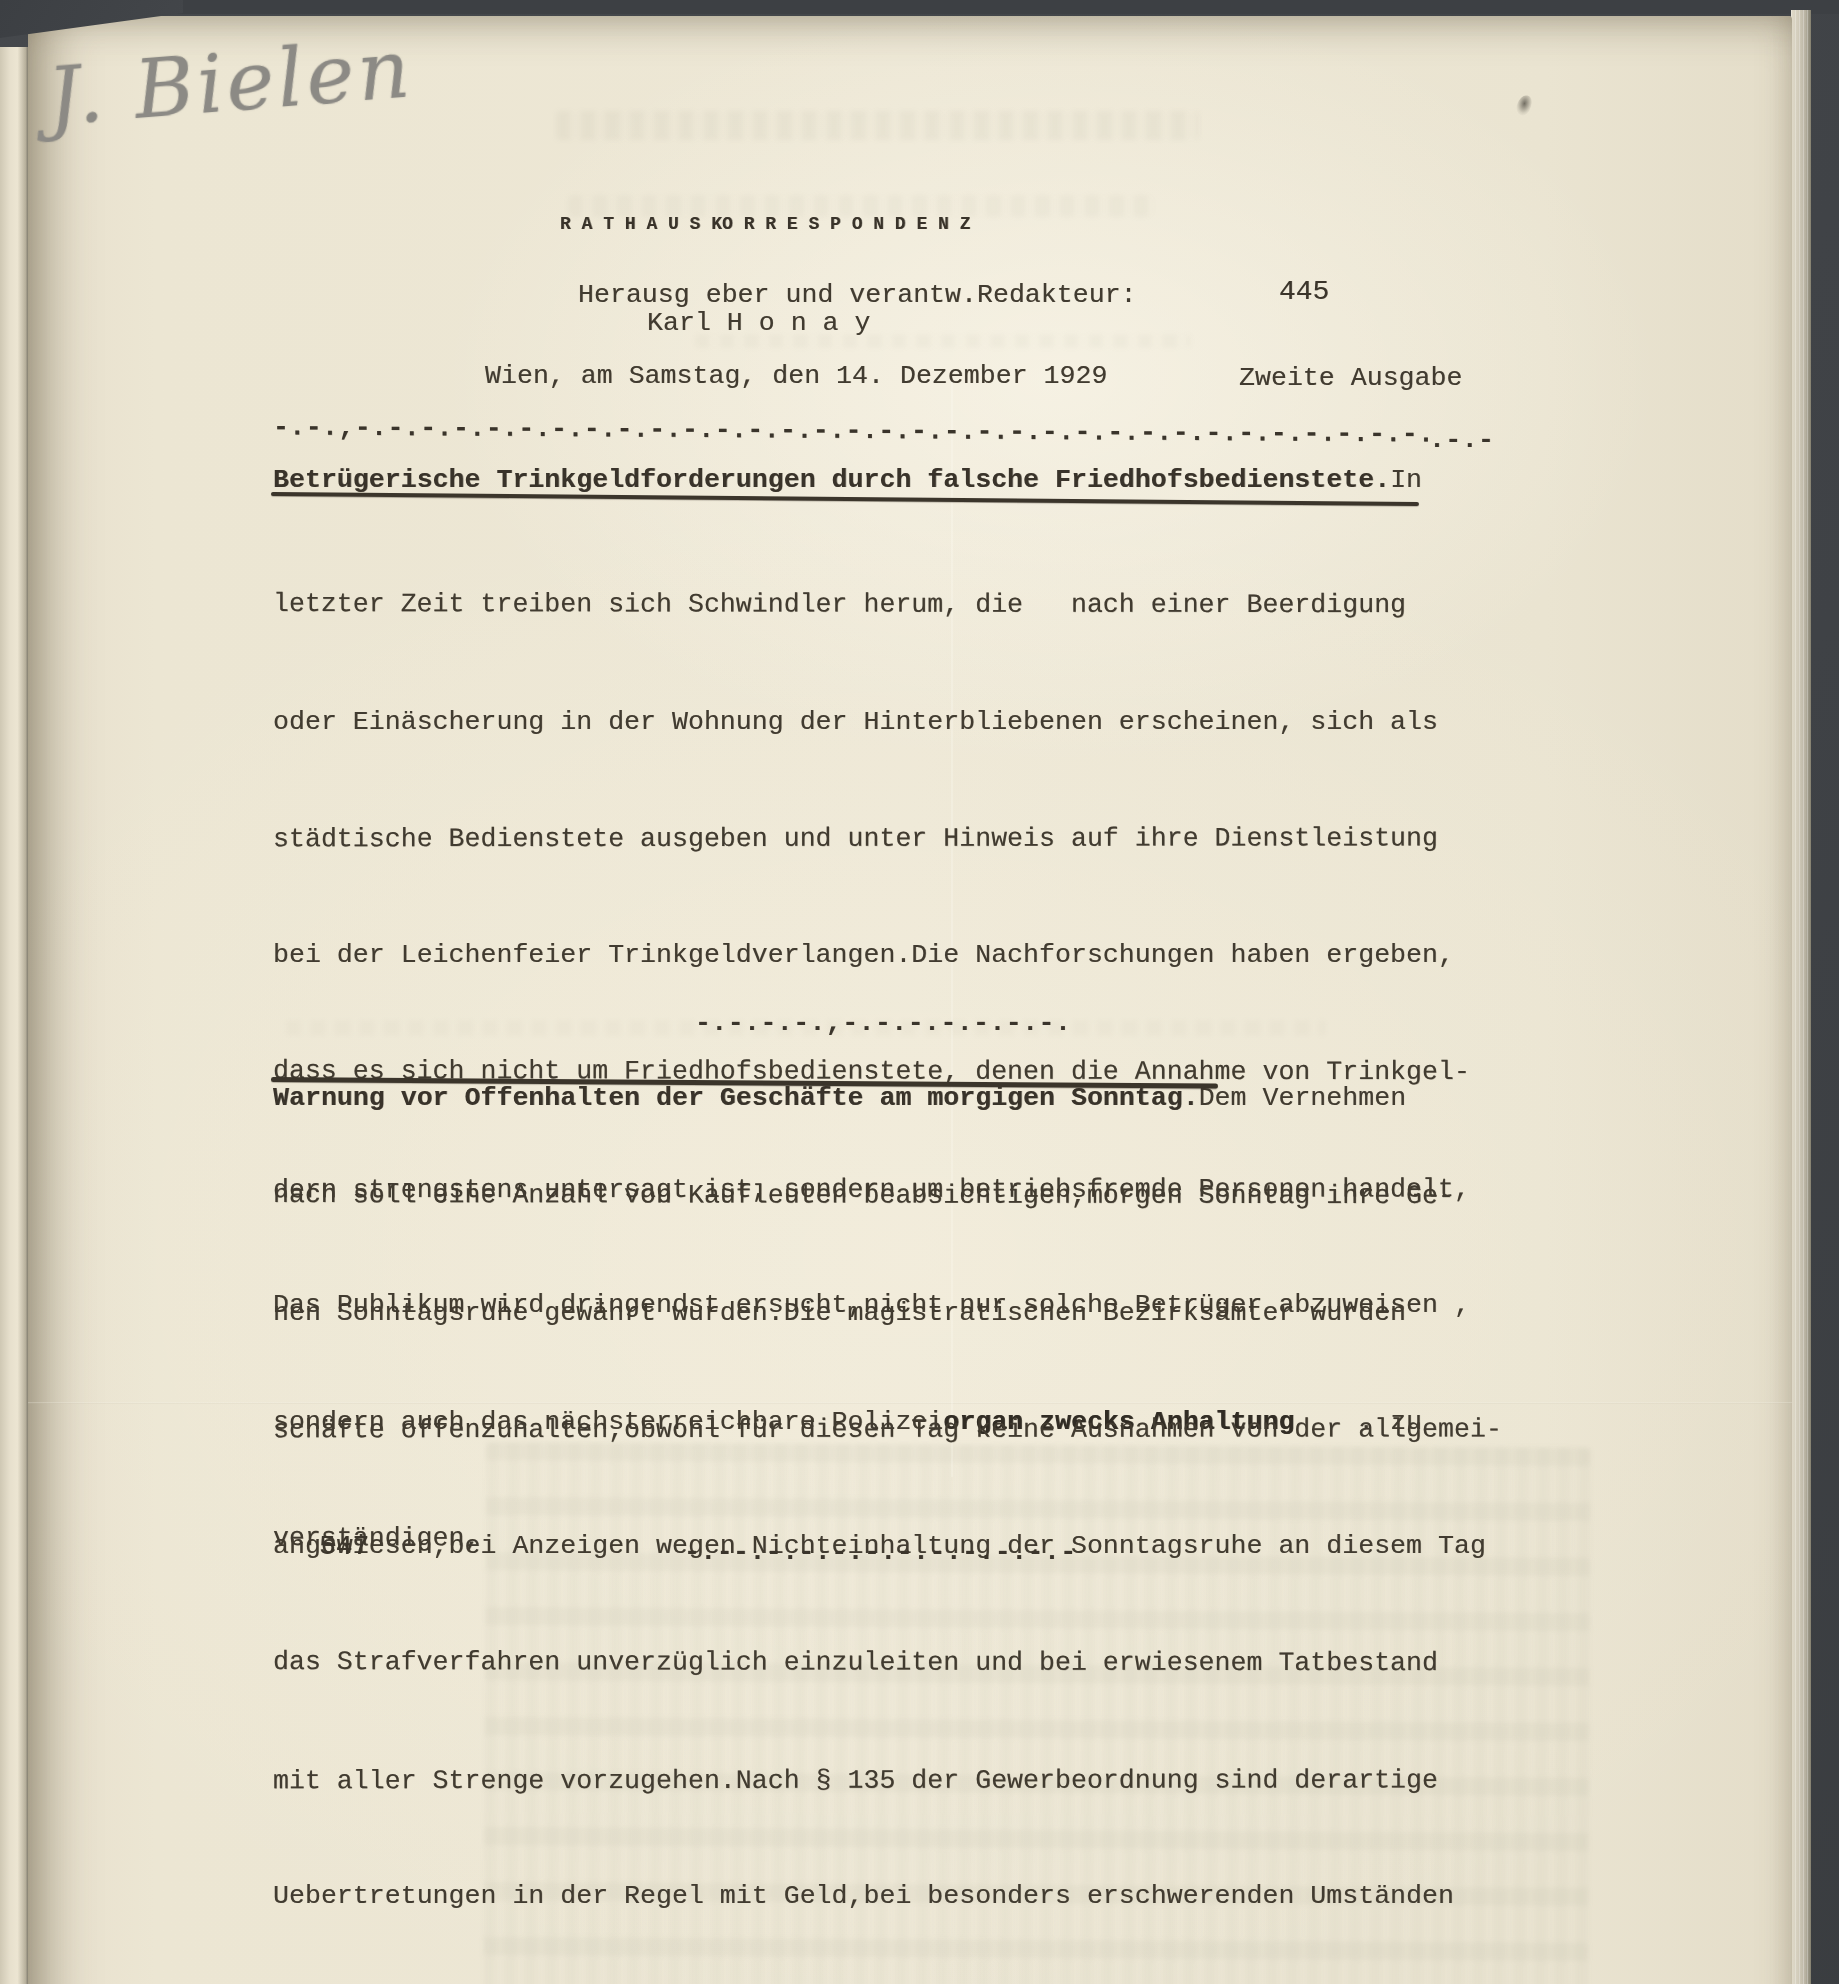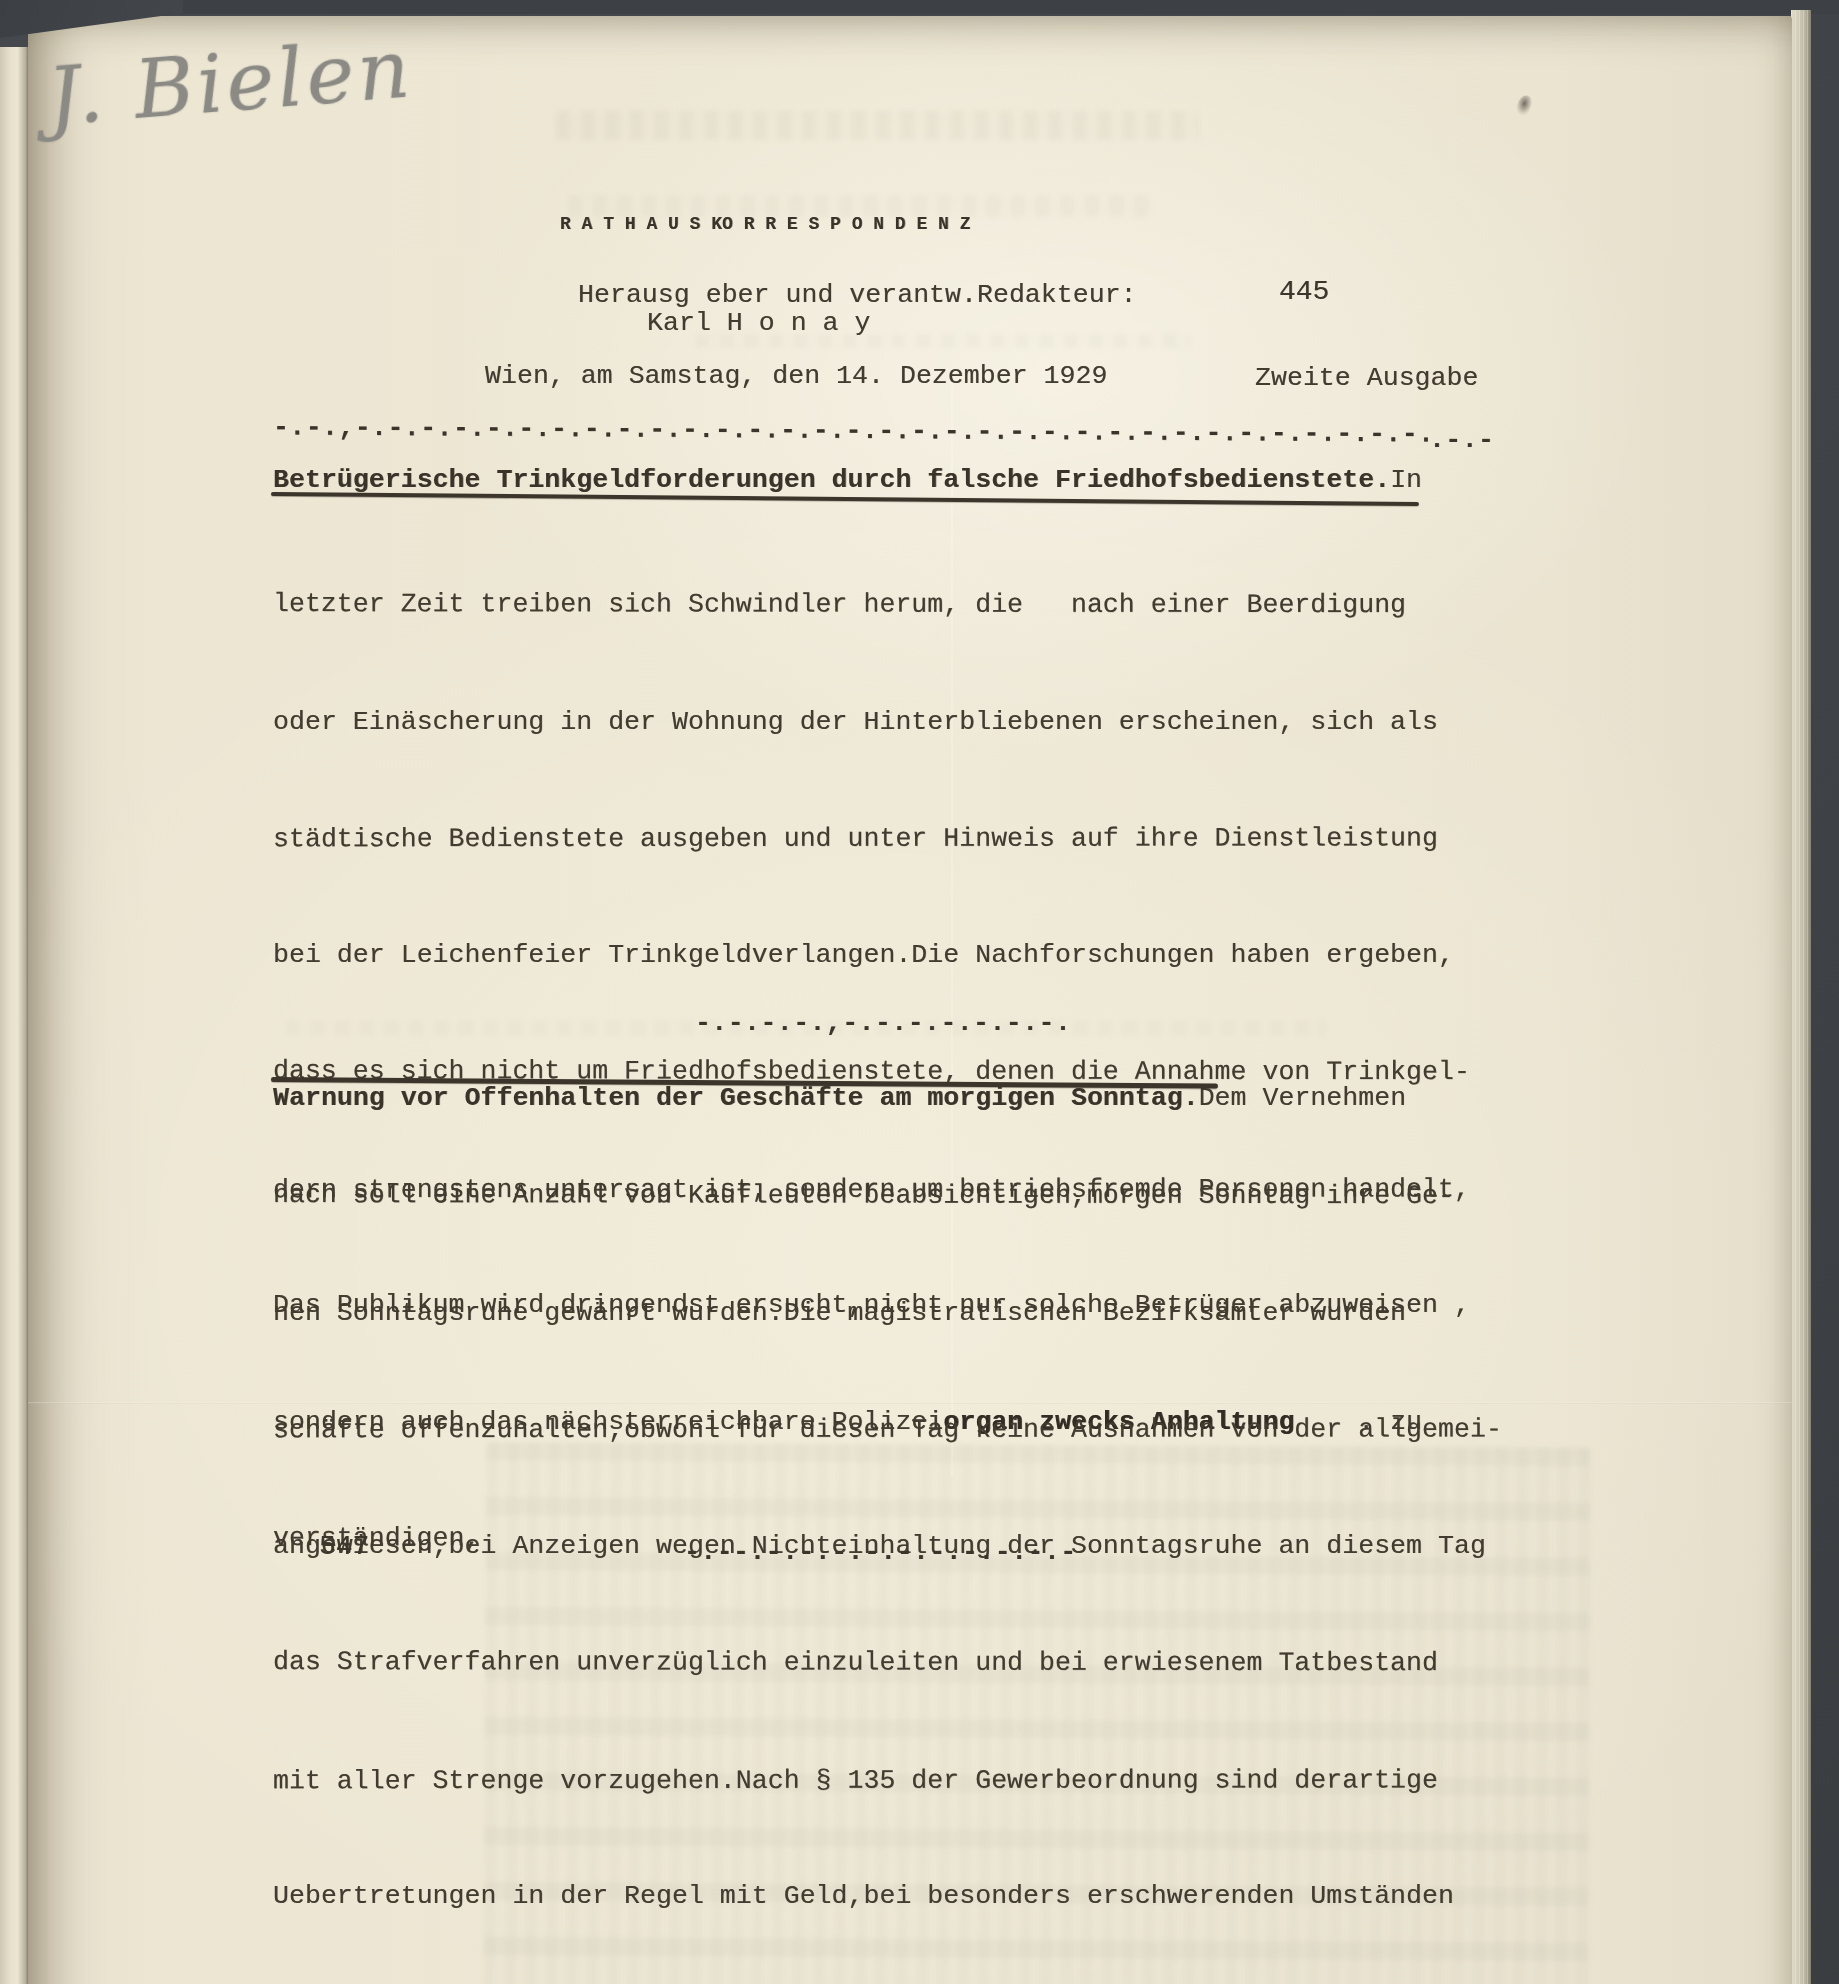--- a/index.html
+++ b/index.html
@@ -92,21 +92,21 @@
 
     <div class="fold-h" style="top:1386px;"></div>
     <div class="fold-v" style="left:923px;top:365px;height:1096px;"></div>
     <div class="smudge" style="left:1489px;top:79px;"></div>
 
     <div class="tw small-caps-title heading" style="left:532px;top:198px;">R A T H A U S KO R R E S P O N D E N Z</div>
     <div class="tw" style="left:550px;top:264px;text-align:right;">Herausg eber und verantw.Redakteur:</div>
     <div class="tw" style="left:619px;top:292px;">Karl H o n a y</div>
     <div class="tw num" style="left:1251px;top:259px;">445</div>
     <div class="tw" style="left:457px;top:345px;">Wien, am Samstag, den 14. Dezember 1929</div>
-    <div class="tw" style="left:1211px;top:347px;margin-left:16px;">Zweite Ausgabe</div>
+    <div class="tw" style="left:1211px;top:347px;">Zweite Ausgabe</div>
 
     <div class="tw sep clip" style="left:245px;top:400px;transform:rotate(.35deg);">-.-.,-.-.-.-.-.-.-.-.-.-.-.-.-.-.-.-.-.-.-.-.-.-.-.-.-.-.-.-.-.-.-.-.-.-.-</div>
     <div class="tw sep" style="left:1401px;top:409px;">.-.-</div>
 
     <div class="tw" style="left:245px;top:449px;"><span class="heading">Betrügerische Trinkgeldforderungen durch falsche Friedhofsbedienstete.</span><span>In</span></div>
     <div class="underline-bar" style="left:243px;top:476px;width:1148px;transform:rotate(.5deg);"></div>
 
     <div class="tw para" style="left:245px;top:499px;">
       <div class="tl">letzter Zeit treiben sich Schwindler herum, die   nach einer Beerdigung</div>
       <div class="tl">oder Einäscherung in der Wohnung der Hinterbliebenen erscheinen, sich als</div>

